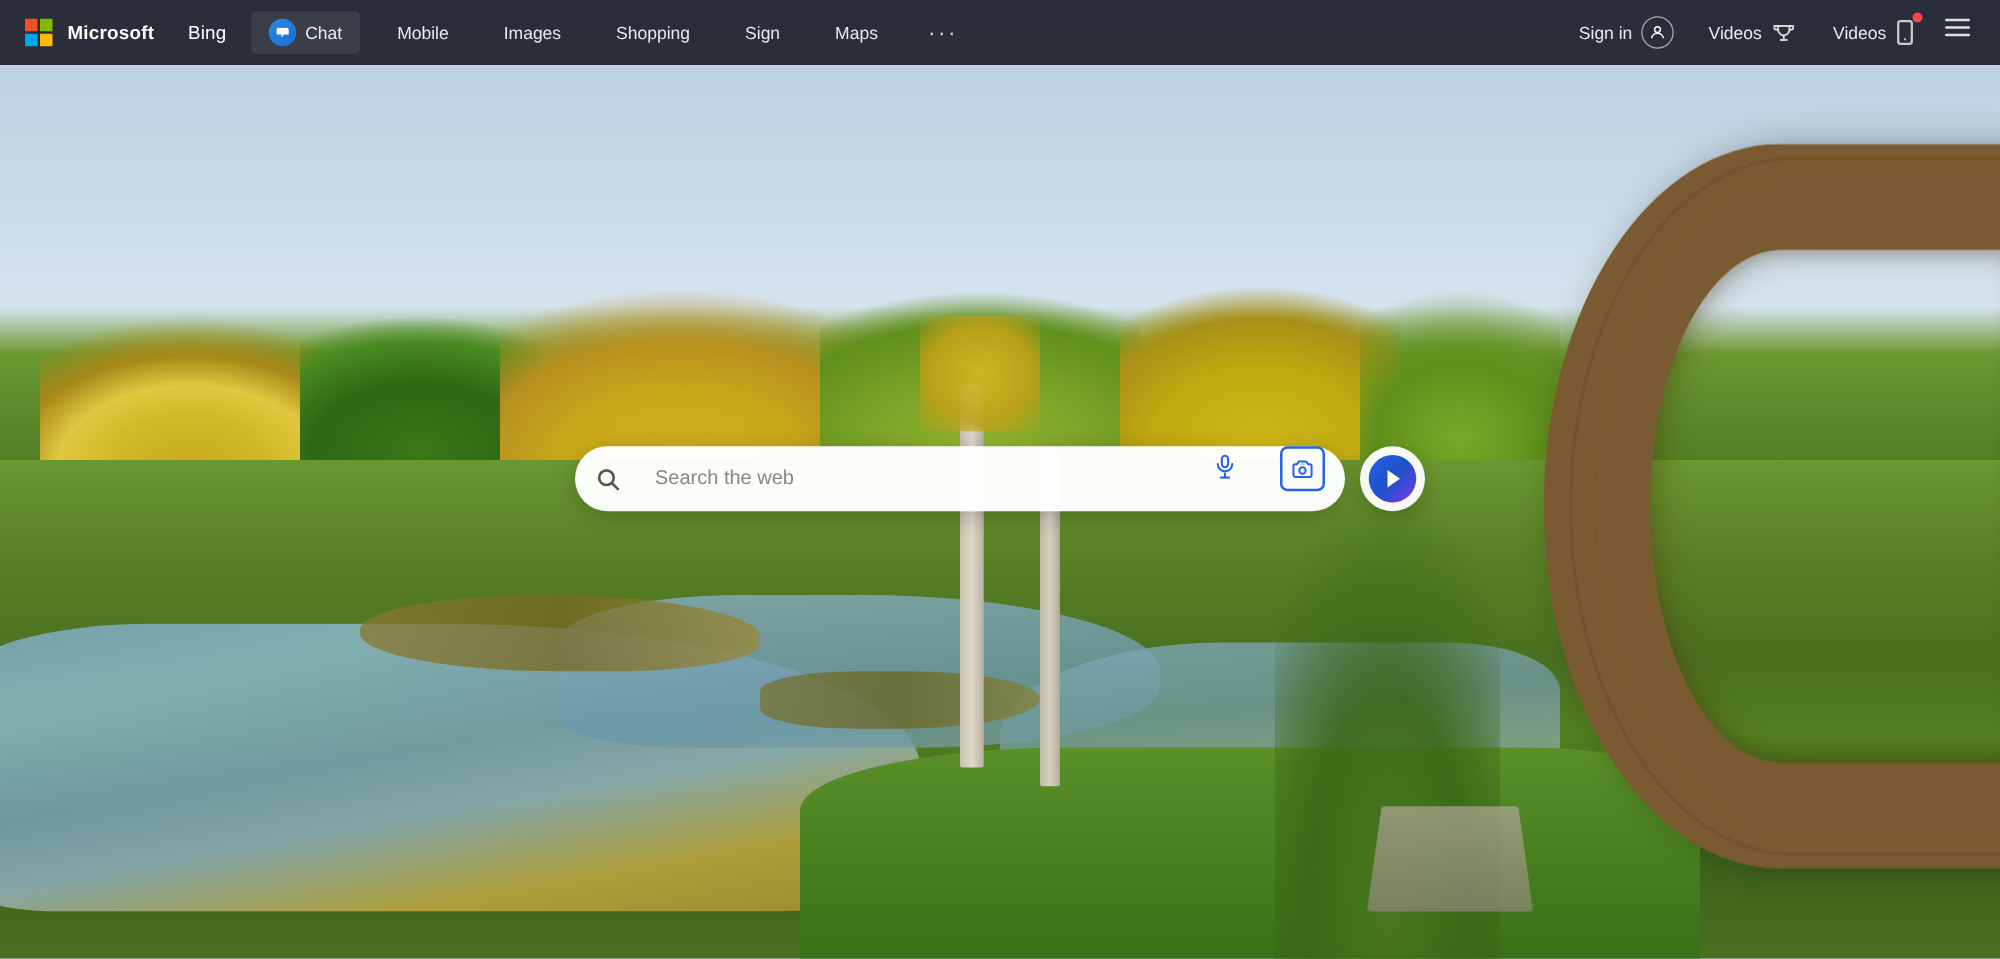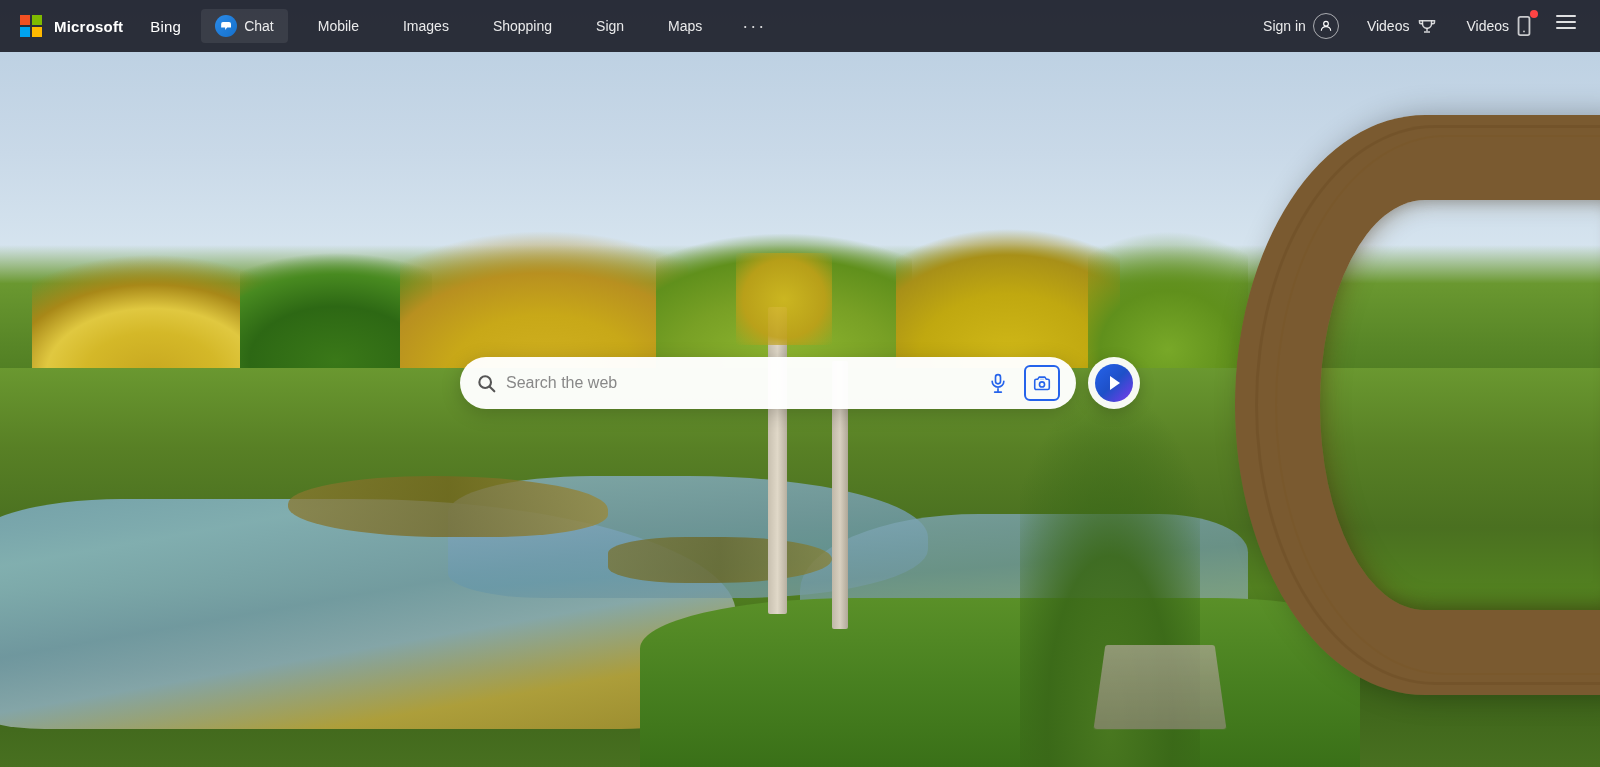--- a/index.html
+++ b/index.html
@@ -203,23 +203,22 @@
       gap: 12px;
       width: 680px;
     }
 
     .search-bar {
       flex: 1;
       height: 52px;
       background: rgba(255,255,255,0.97);
       border-radius: 30px;
       display: flex;
-      align-items: center;
       padding: 0 16px;
-      gap: 10px;
+      gap: 28px;
       box-shadow: 0 4px 20px rgba(0,0,0,0.2);
     }
 
     .search-icon-wrap {
       display: flex;
       align-items: center;
       color: #555;
       font-size: 18px;
     }
 

